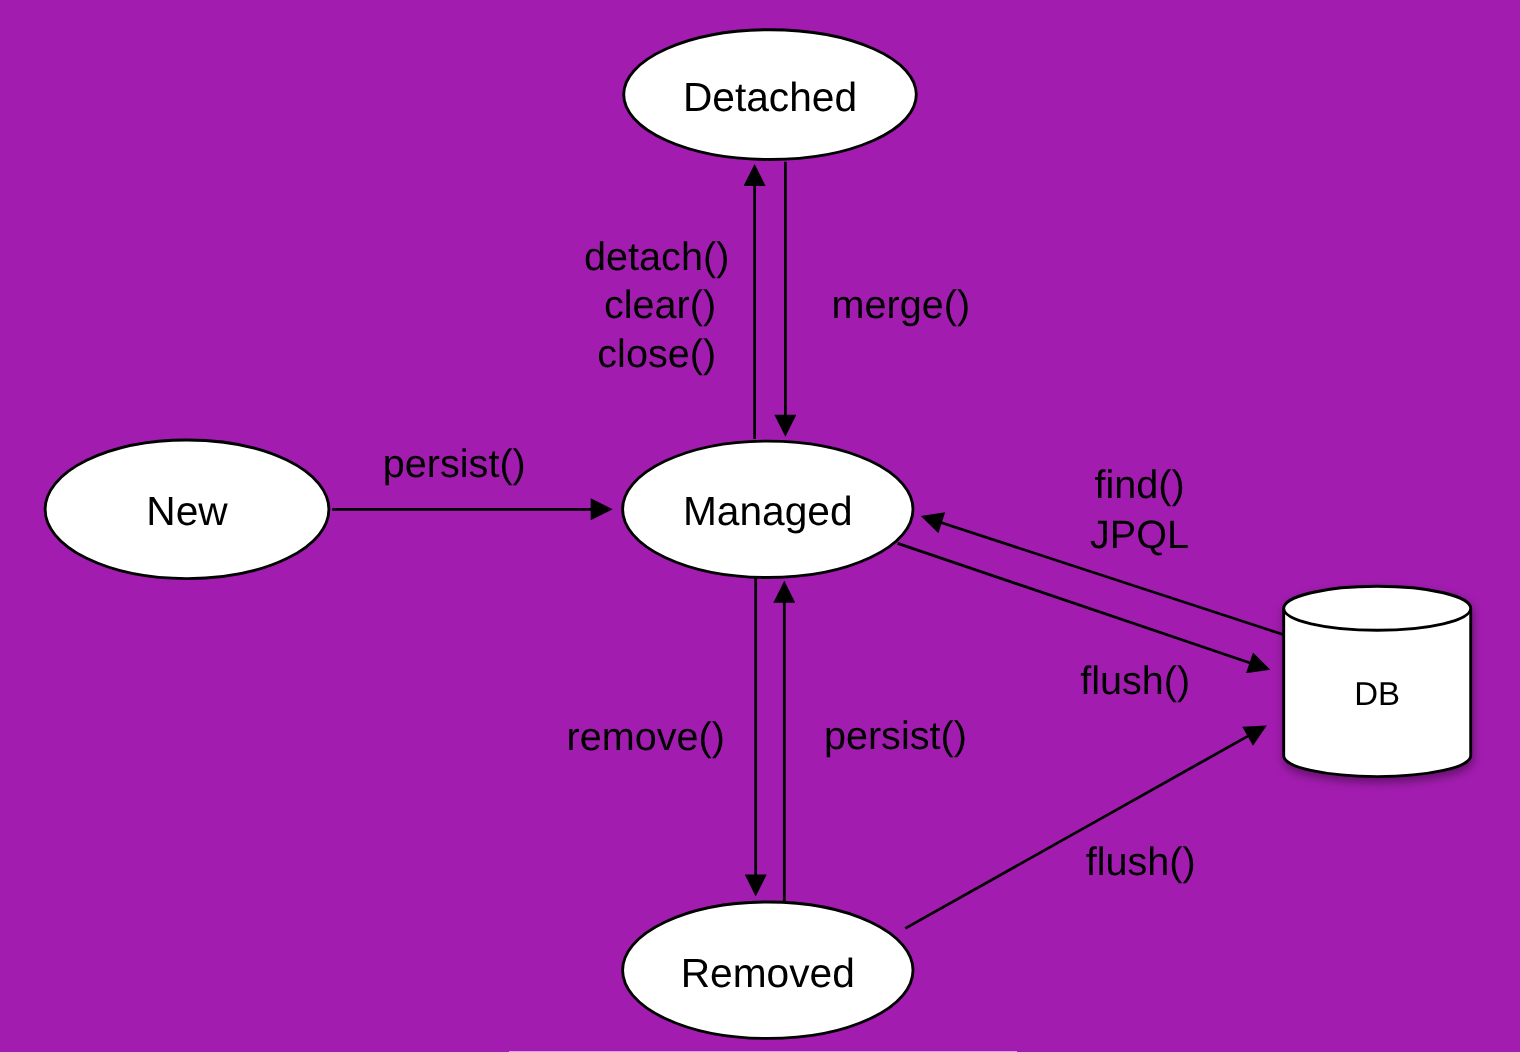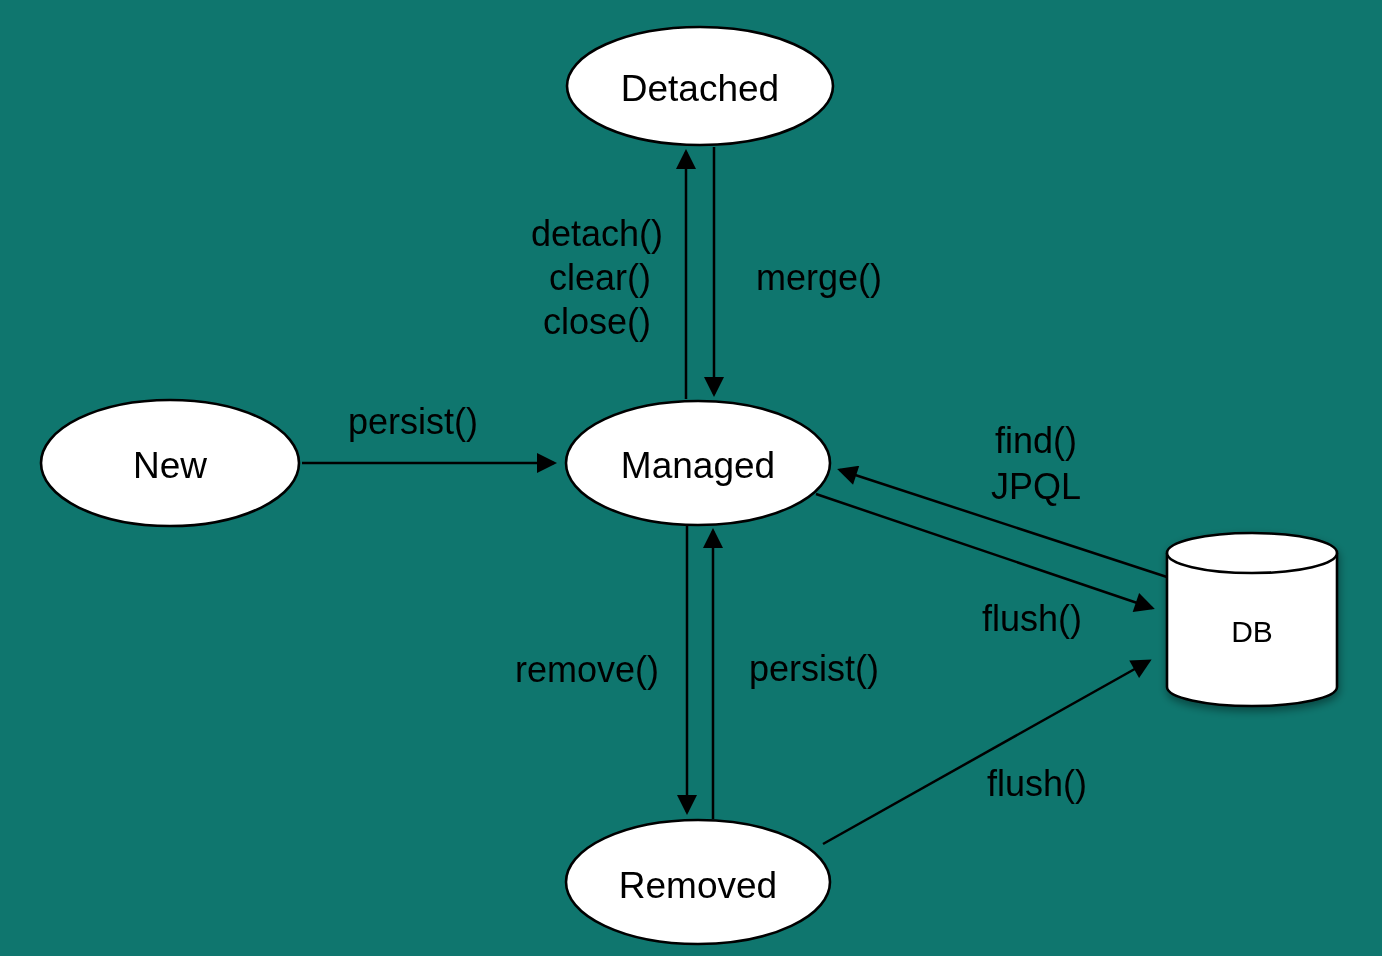--- a/index.html
+++ b/index.html
@@ -8,21 +8,21 @@
     background: #ffffff;
     width: 1382px;
     height: 956px;
     overflow: hidden;
     font-family: "Liberation Sans", sans-serif;
   }
   .canvas {
     position: relative;
     width: 1382px;
     height: 956px;
-    background: #0f766e;
+    background: #a21caf;
   }
   svg { display: block; }
   .edge-line {
     stroke: #000000;
     stroke-width: 2.5;
     fill: none;
   }
   .node-shape {
     fill: #ffffff;
     stroke: #000000;

